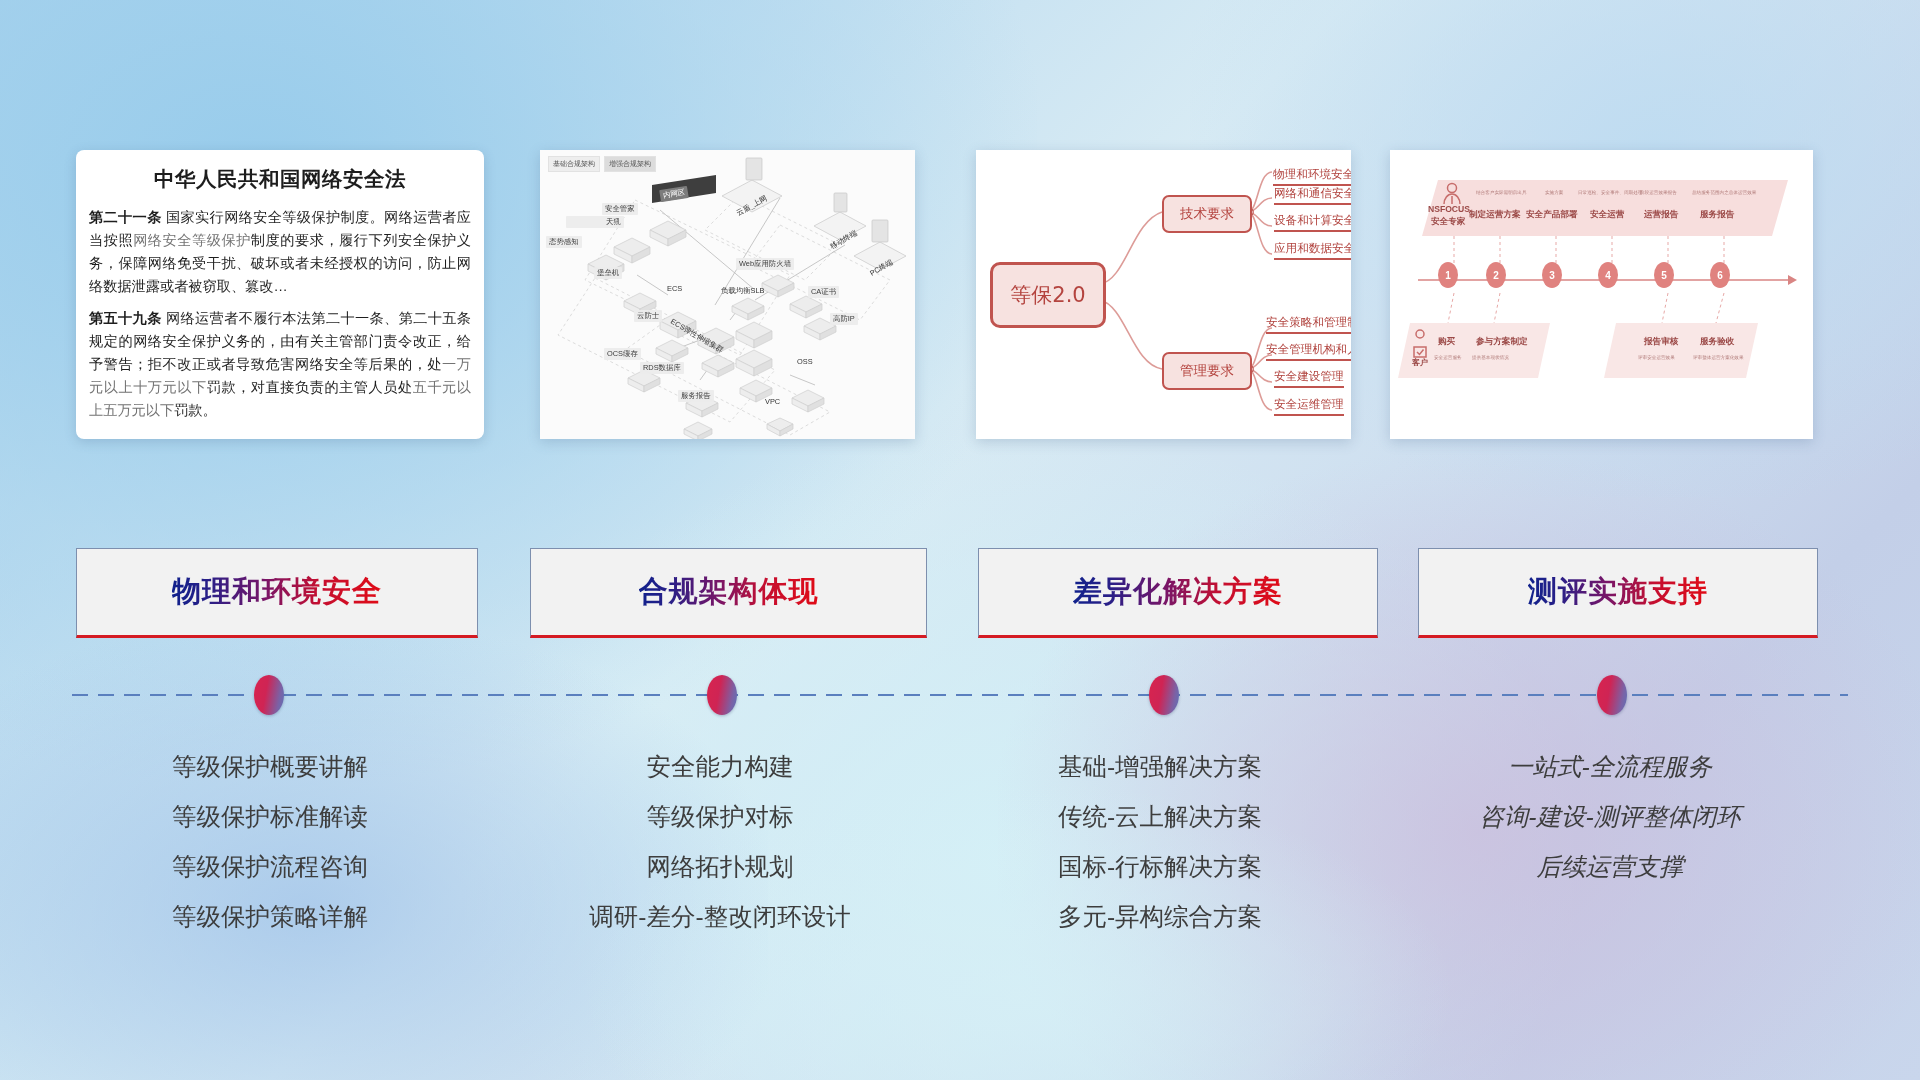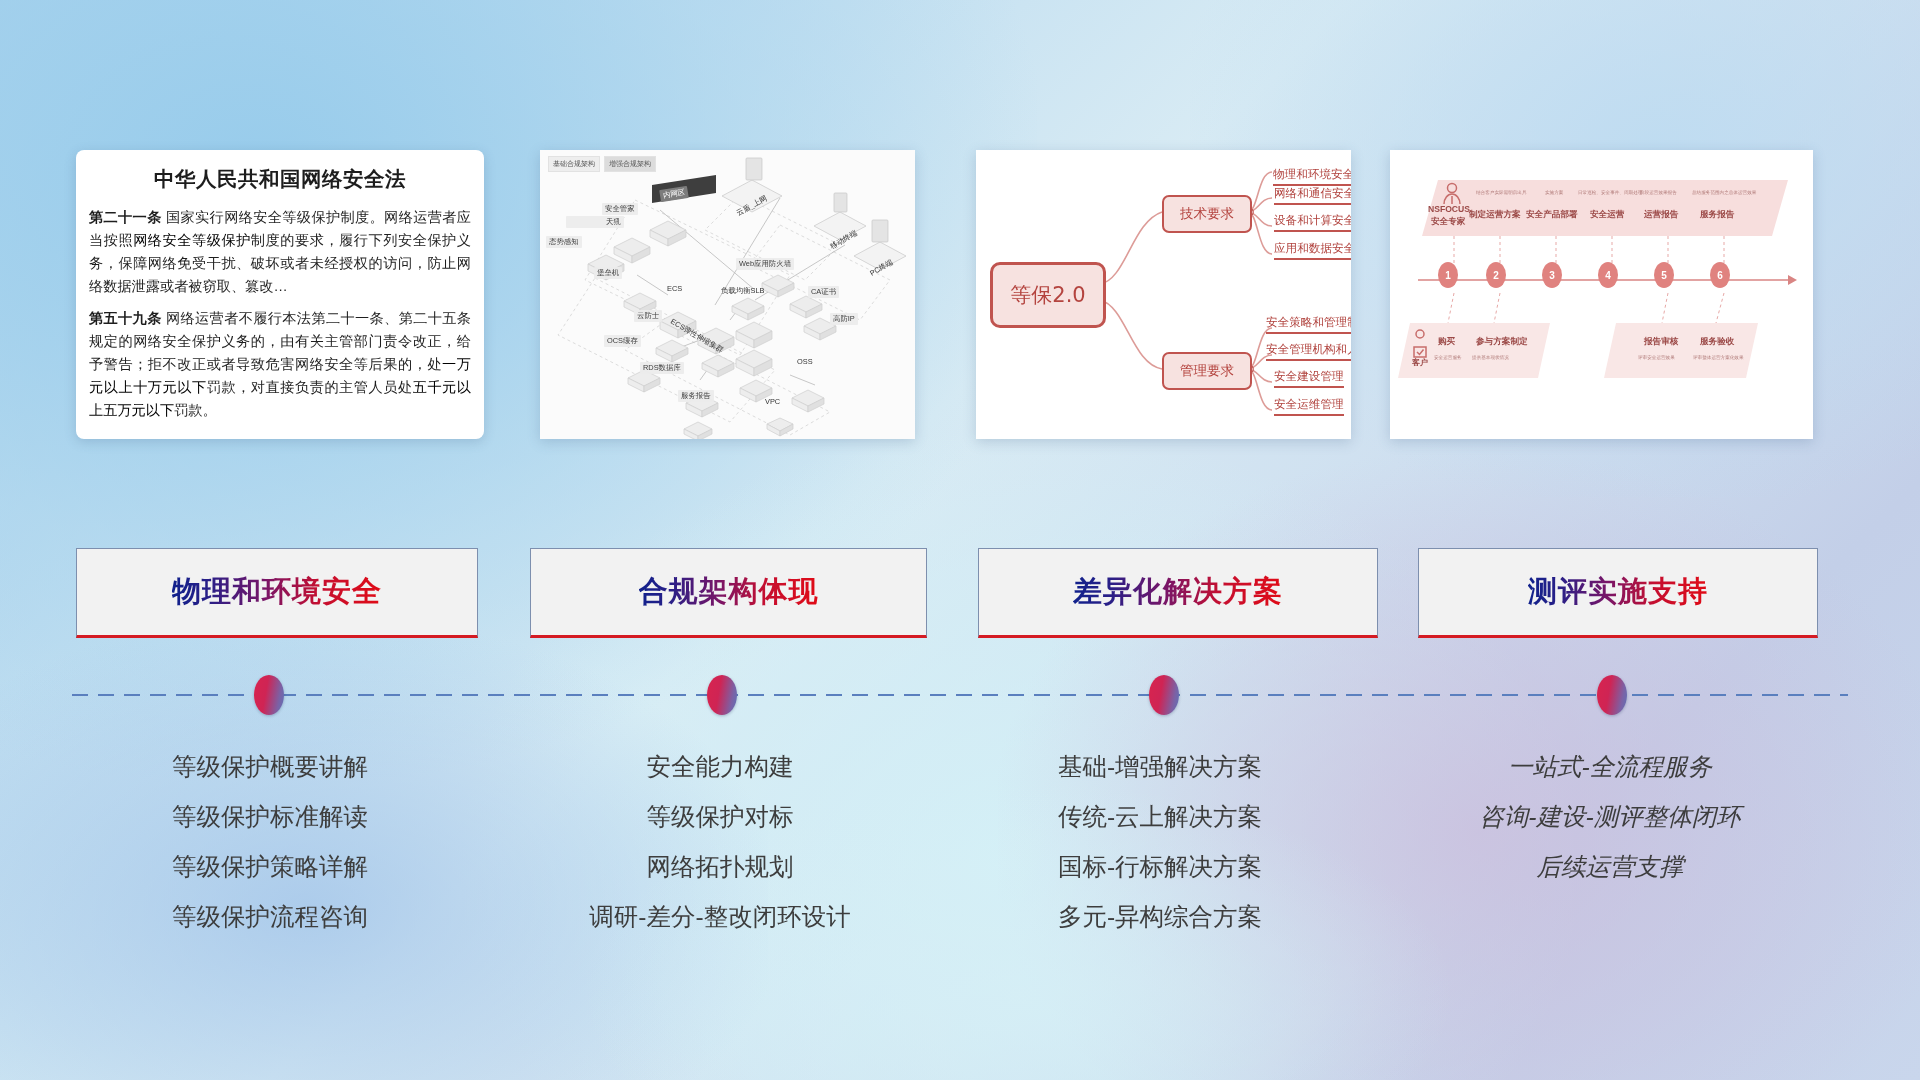--- a/index.html
+++ b/index.html
@@ -33,21 +33,21 @@
   .card.c1{left:76px;width:408px;height:289px;border-radius:8px;}
   .card.c2{left:540px;width:375px;height:289px;}
   .card.c3{left:976px;width:375px;height:289px;}
   .card.c4{left:1390px;width:423px;height:289px;}
 
   
   .law-title{text-align:center;font-weight:bold;font-size:20.5px;color:#1d1d1d;margin:15px 0 13px;letter-spacing:.5px;}
   .law-body{padding:0 13px;font-size:14.2px;line-height:1.62;color:#1e1e1e;text-align:justify;}
   .law-body p{margin:0 0 9px;}
   .law-body b{font-weight:bold;}
-  .hl{color:#000000;}
+  .hl{color:#737373;}
 
   
   .arch{position:relative;width:100%;height:100%;background:#fbfbfb;}
   .arch .tabs{position:absolute;top:6px;left:8px;display:flex;gap:4px;}
   .arch .tabs span{font-size:7px;color:#555;background:#eee;padding:2px 4px;border:1px solid #e2e2e2;}
   .arch .tabs span.sel{background:#dcdcdc;}
   .arch svg{position:absolute;inset:0;}
   .arch .nodelbl{position:absolute;font-size:7.4px;color:#3c3c3c;background:rgba(235,235,235,.92);
     padding:1px 3px;white-space:nowrap;border-radius:1px;}
   .arch .nodelbl.dark{background:#7c7c7c;color:#fff;}
@@ -244,21 +244,21 @@
       <div class="nodelbl plain" style="left:192px;top:50px;transform:rotate(-28deg);">云盾_上网</div>
       <div class="nodelbl" style="left:196px;top:108px;">Web应用防火墙</div>
       <div class="nodelbl" style="left:268px;top:136px;">CA证书</div>
       <div class="nodelbl" style="left:290px;top:163px;">高防IP</div>
       <div class="nodelbl plain" style="left:286px;top:84px;transform:rotate(-30deg);">移动终端</div>
       <div class="nodelbl plain" style="left:326px;top:112px;transform:rotate(-30deg);">PC终端</div>
       <div class="nodelbl plain" style="left:124px;top:133px;">ECS</div>
       <div class="nodelbl plain" style="left:178px;top:135px;">负载均衡SLB</div>
       <div class="nodelbl" style="left:94px;top:160px;">云防士</div>
       <div class="nodelbl plain" style="left:124px;top:180px;transform:rotate(30deg);">ECS弹性伸缩集群</div>
-      <div class="nodelbl" style="left:64px;top:185px;">OCS缓存</div>
+      <div class="nodelbl" style="left:64px;top:198px;">OCS缓存</div>
       <div class="nodelbl" style="left:100px;top:212px;">RDS数据库</div>
       <div class="nodelbl" style="left:138px;top:240px;">服务报告</div>
       <div class="nodelbl plain" style="left:254px;top:206px;">OSS</div>
       <div class="nodelbl plain" style="left:222px;top:246px;">VPC</div>
     </div>
   </div>
 
   <div class="card c3">
     <div class="mm">
       <svg viewBox="0 0 375 289">
@@ -376,22 +376,22 @@
 
 <div class="tl"></div>
 <div class="dot d1"></div>
 <div class="dot d2"></div>
 <div class="dot d3"></div>
 <div class="dot d4"></div>
 
 <div class="list l1">
   <div>等级保护概要讲解</div>
   <div>等级保护标准解读</div>
+  <div>等级保护流程咨询</div>
   <div>等级保护策略详解</div>
-  <div>等级保护流程咨询</div>
 </div>
 <div class="list l2">
   <div>安全能力构建</div>
   <div>等级保护对标</div>
   <div>网络拓扑规划</div>
   <div>调研-差分-整改闭环设计</div>
 </div>
 <div class="list l3">
   <div>基础-增强解决方案</div>
   <div>传统-云上解决方案</div>

